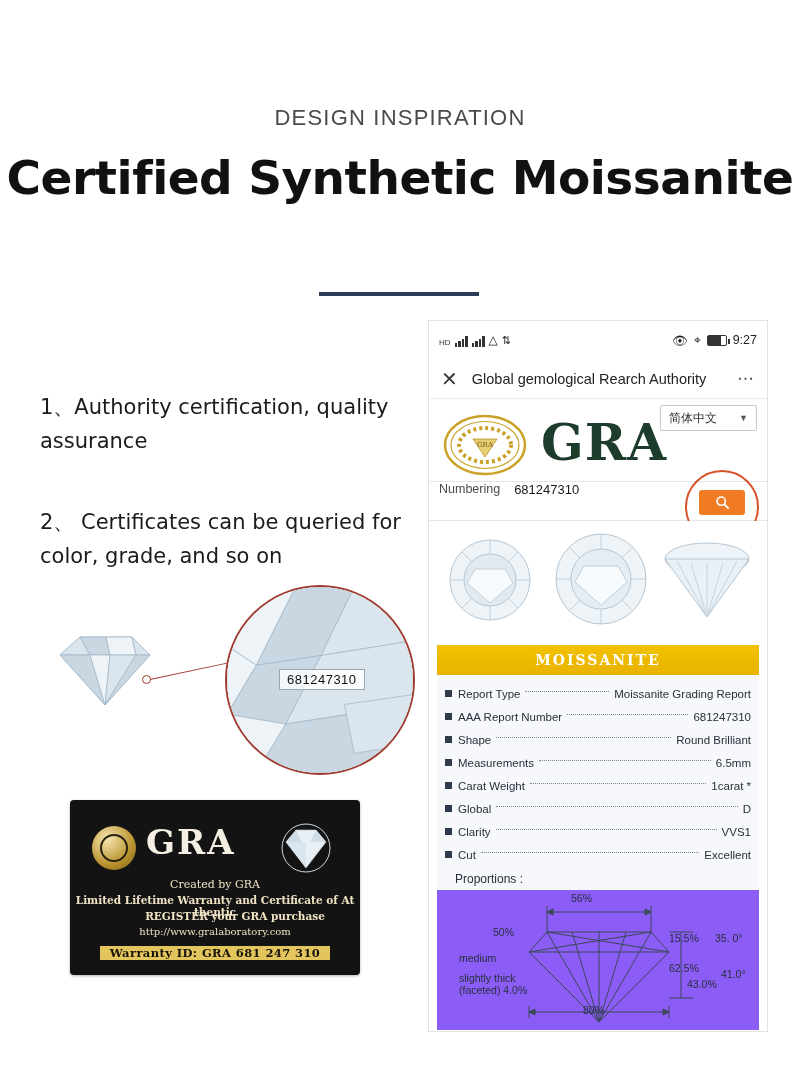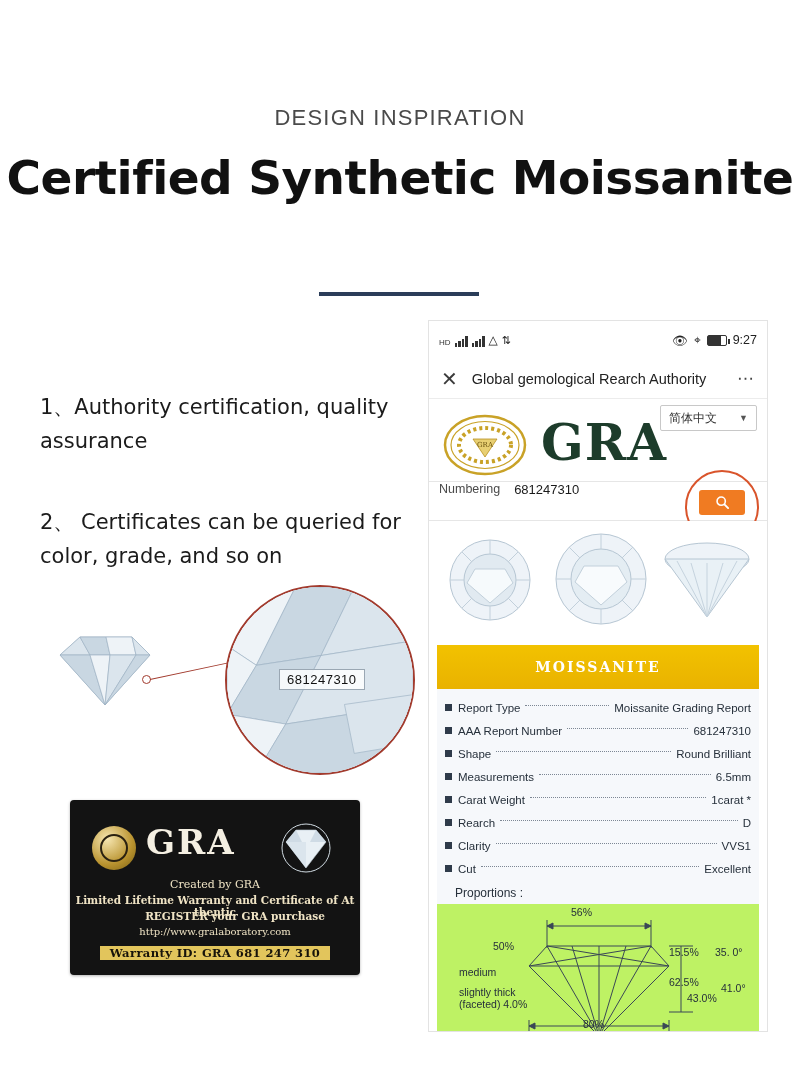--- a/index.html
+++ b/index.html
@@ -187,40 +187,40 @@
     width: 46px; height: 25px; border-radius: 3px;
     background: #f07b22; color: #fff;
     display: flex; align-items: center; justify-content: center;
     font-size: 13px;
   }
 
   .stones { height: 118px; background: #fff; position: relative; }
   .stone { position: absolute; }
 
   .moiss-band {
-    height: 44px; margin: 6px 8px 0 8px;
+    height: 30px; margin: 6px 8px 0 8px;
     background: linear-gradient(to bottom,#f2c200,#e9b200);
     color: #fff; font-size: 14px; font-weight: 600;
     letter-spacing: 2px;
     display: flex; align-items: center; justify-content: center;
     font-family: "DejaVu Serif", serif;
   }
 
   .report { margin: 0 8px; background: #f6f8fb; padding: 7px 8px 4px 8px; }
   .r-row {
     display: flex; align-items: center; font-size: 11.5px; color: #26303b;
     height: 23px;
   }
   .r-bullet { width: 7px; height: 7px; background: #2f3b4a; margin-right: 6px; flex: none; }
   .r-key { white-space: nowrap; }
   .r-dots { flex: 1; border-bottom: 1.5px dotted #7d8794; margin: 0 5px 4px 5px; height: 1px; }
   .r-val { white-space: nowrap; }
 
   .prop-title { font-size: 12px; color: #26303b; margin: 6px 0 0 10px; }
-  .prop-wrap { position: relative; margin: 0 8px; height: 140px; background: #bef264; }
+  .prop-wrap { position: relative; margin: 0 8px; height: 140px; background: #8b5cf6; }
   .plabel { position: absolute; font-size: 10.5px; color: #26303b; }
 
   
   .gemA { fill: #eef3f7; stroke: #9fb3c4; stroke-width: .7; }
   .gemB { fill: #dbe5ed; stroke: #9fb3c4; stroke-width: .7; }
   .gemC { fill: #c9d7e2; stroke: #9fb3c4; stroke-width: .7; }
 </style>
 </head>
 <body>
 
@@ -416,21 +416,21 @@
         <span class="r-val">6.5mm</span>
       </div>
       <div class="r-row">
         <span class="r-bullet"></span>
         <span class="r-key">Carat Weight</span>
         <span class="r-dots"></span>
         <span class="r-val">1carat *</span>
       </div>
       <div class="r-row">
         <span class="r-bullet"></span>
-        <span class="r-key">Rearch</span>
+        <span class="r-key">Global</span>
         <span class="r-dots"></span>
         <span class="r-val">D</span>
       </div>
       <div class="r-row">
         <span class="r-bullet"></span>
         <span class="r-key">Clarity</span>
         <span class="r-dots"></span>
         <span class="r-val">VVS1</span>
       </div>
       <div class="r-row">

